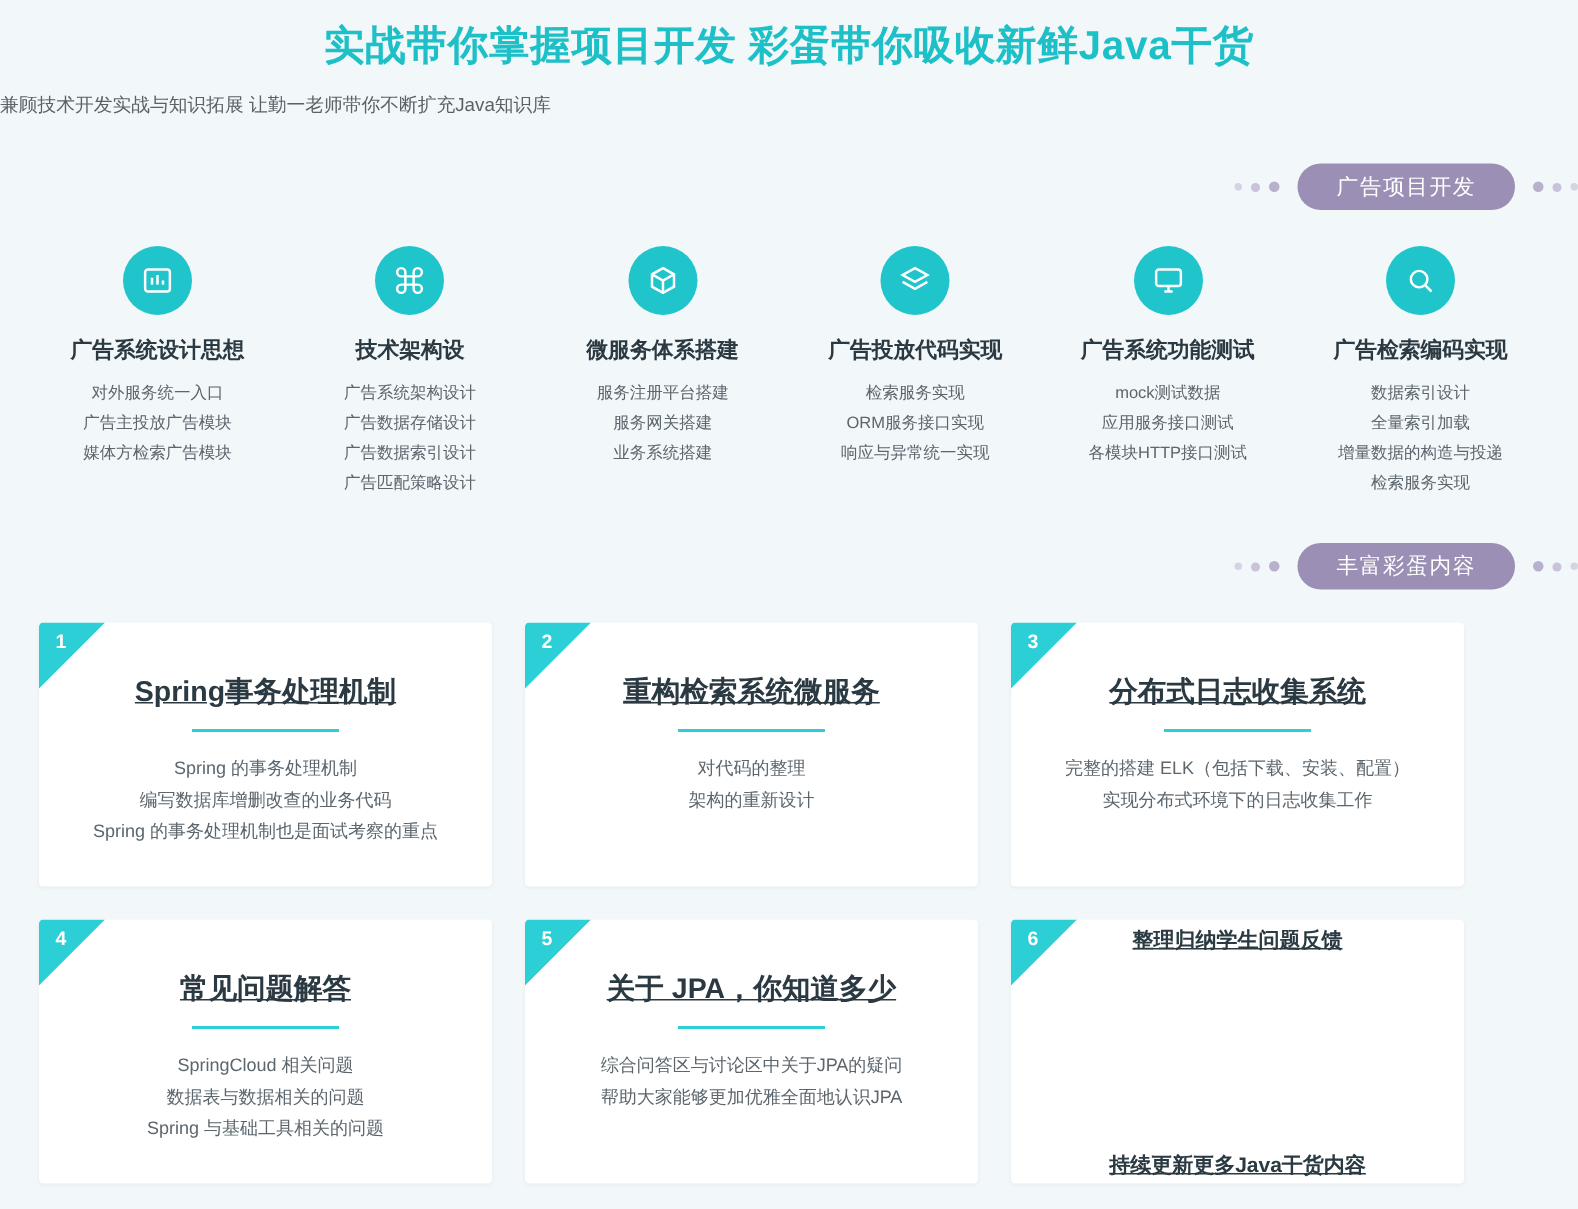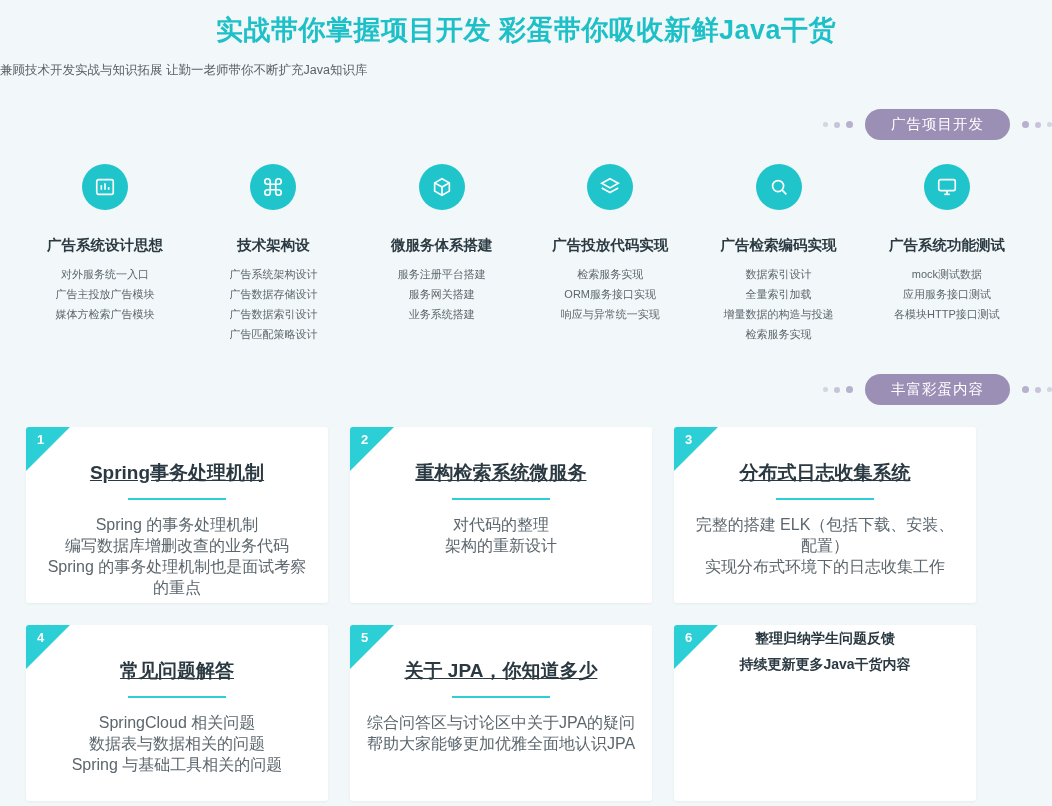--- a/index.html
+++ b/index.html
@@ -67,21 +67,21 @@
   .feat-icon {
     width: 46px; height: 46px;
     margin: 0 auto;
     border-radius: 50%;
     background: #20c5cc;
     display: flex; align-items: center; justify-content: center;
     color: #fff;
   }
   .feat-icon svg { display: block; }
   .feat-title {
-    margin-top: 26px;
+    margin-top: 14px;
     font-size: 14.5px;
     font-weight: bold;
     color: #2b3a42;
     white-space: nowrap;
   }
   .feat-list {
     margin-top: 9px;
     font-size: 11px;
     color: #5c666d;
     line-height: 20px;
@@ -126,35 +126,36 @@
     text-decoration: underline;
   }
   .card-rule {
     width: 98px; height: 2px;
     background: #2ccfd6;
     margin: 12px auto 0 auto;
   }
   .card-body {
     margin-top: 14px;
     text-align: center;
-    font-size: 16px;
+    font-size: 12px;
     color: #5c666d;
     line-height: 21px;
     padding: 0 14px;
   }
   .card.centered .inner-center {
     height: 100%;
     display: flex;
     flex-direction: column;
     align-items: center;
-    justify-content: flex-start;
+    justify-content: space-between;
     font-size: 14px;
     font-weight: bold;
     color: #2b3a42;
     line-height: 26px;
+    text-decoration: underline;
   }
 </style>
 </head>
 <body>
 
 <div class="page">
 
   <div class="main-title">实战带你掌握项目开发 彩蛋带你吸收新鲜Java干货</div>
   <div class="sub-title">兼顾技术开发实战与知识拓展 让勤一老师带你不断扩充Java知识库</div>
 
@@ -233,49 +234,49 @@
       <div class="feat-list">
         <div>检索服务实现</div>
         <div>ORM服务接口实现</div>
         <div>响应与异常统一实现</div>
       </div>
     </div>
 
     <div class="feat">
       <div class="feat-icon">
         <svg width="22" height="22" viewBox="0 0 24 24" fill="none" stroke="#fff" stroke-width="1.8">
+          <rect x="3" y="4" width="18" height="12" rx="2"></rect>
+          <line x1="9" y1="20" x2="15" y2="20"></line>
+          <line x1="12" y1="16" x2="12" y2="20"></line>
+        </svg>
+      </div>
+      <div class="feat-title">广告系统功能测试</div>
+      <div class="feat-list">
+        <div>mock测试数据</div>
+        <div>应用服务接口测试</div>
+        <div>各模块HTTP接口测试</div>
+      </div>
+    </div>
+
+    <div class="feat">
+      <div class="feat-icon">
+        <svg width="22" height="22" viewBox="0 0 24 24" fill="none" stroke="#fff" stroke-width="1.8">
           <circle cx="11" cy="11" r="6"></circle>
           <line x1="15.5" y1="15.5" x2="20" y2="20"></line>
         </svg>
       </div>
       <div class="feat-title">广告检索编码实现</div>
       <div class="feat-list">
         <div>数据索引设计</div>
         <div>全量索引加载</div>
         <div>增量数据的构造与投递</div>
         <div>检索服务实现</div>
       </div>
     </div>
 
-    <div class="feat">
-      <div class="feat-icon">
-        <svg width="22" height="22" viewBox="0 0 24 24" fill="none" stroke="#fff" stroke-width="1.8">
-          <rect x="3" y="4" width="18" height="12" rx="2"></rect>
-          <line x1="9" y1="20" x2="15" y2="20"></line>
-          <line x1="12" y1="16" x2="12" y2="20"></line>
-        </svg>
-      </div>
-      <div class="feat-title">广告系统功能测试</div>
-      <div class="feat-list">
-        <div>mock测试数据</div>
-        <div>应用服务接口测试</div>
-        <div>各模块HTTP接口测试</div>
-      </div>
-    </div>
-
   </div>
 
   <div class="section-head">
     <span class="dots">
         <span></span>
         <span></span>
         <span></span>
       </span>
     <span class="pill">丰富彩蛋内容</span>
     <span class="dots right">

